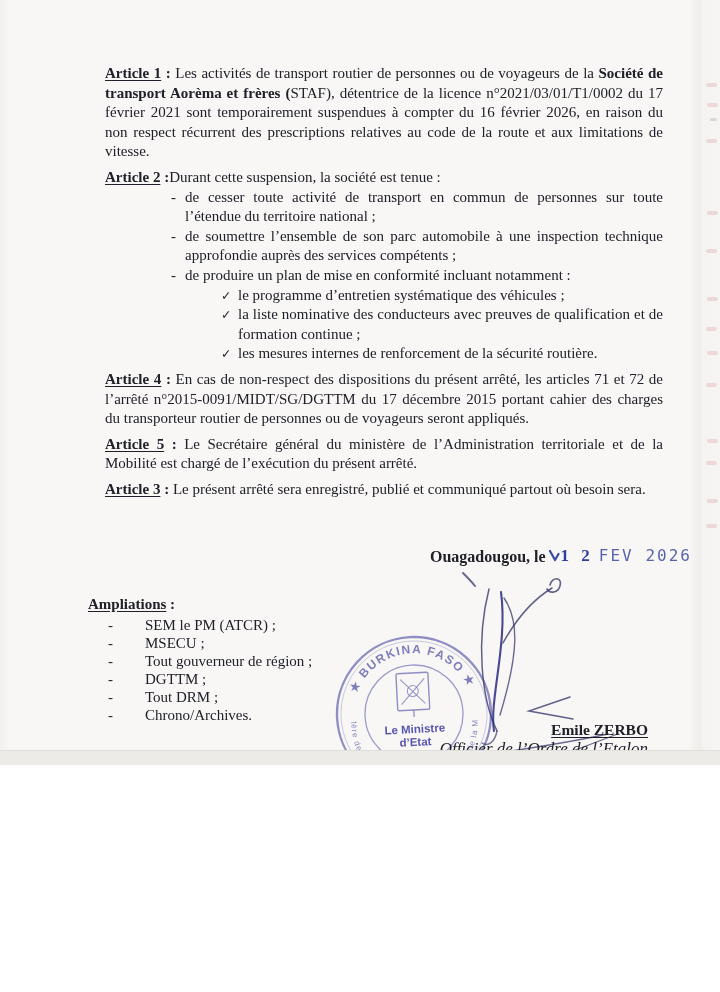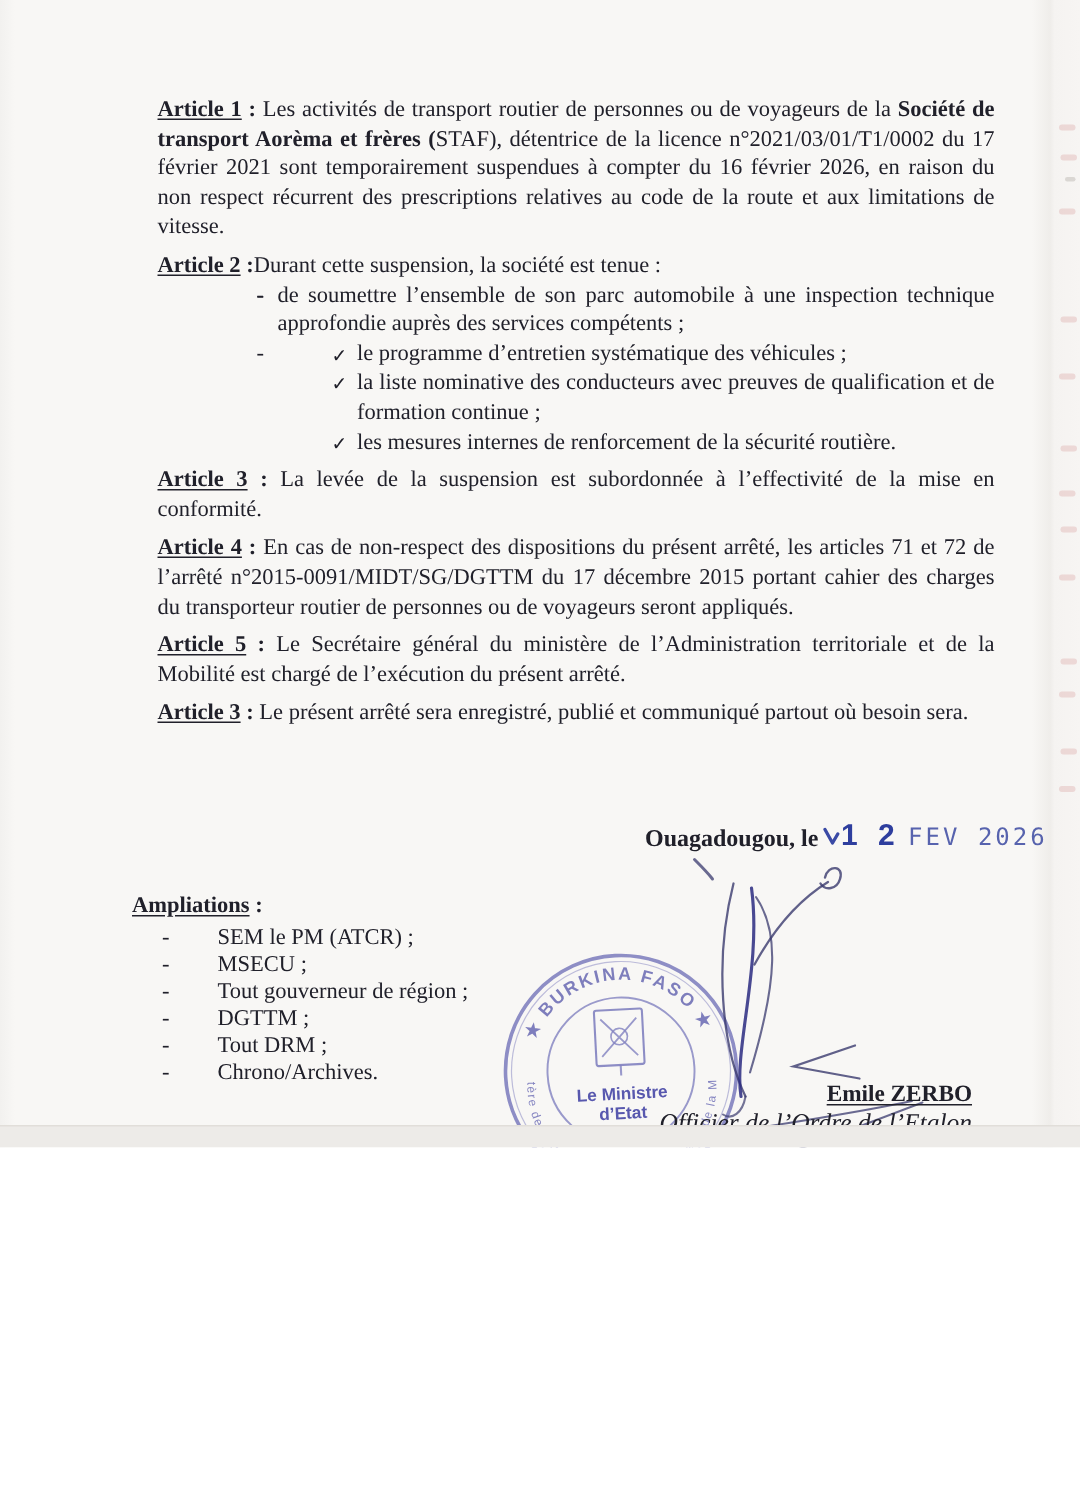--- a/index.html
+++ b/index.html
@@ -27,21 +27,21 @@
   .dash-item{position:relative;padding-left:80px;margin:0;}
   .dash-item .marker{position:absolute;left:66px;top:0;}
   .check-item{position:relative;padding-left:133px;margin:0;}
   .check-item .marker{position:absolute;left:116px;top:0;font-family:"DejaVu Sans",sans-serif;font-size:12.5px;}
   b{font-weight:bold;}
   
   .dateline{position:absolute;left:430px;top:547px;white-space:nowrap;}
   .place{font-weight:bold;font-size:16px;}
   .date-stamp{display:inline-flex;align-items:baseline;margin-left:2px;position:relative;top:-1px;}
   .date-tick{position:relative;top:2px;margin-right:1px;}
-  .date-day{font-family:Liberation Sans, sans-serif;font-weight:bold;font-size:20px;letter-spacing:4px;color:#2e3e9e;text-align:center;}
+  .date-day{font-family:Liberation Serif, serif;font-weight:bold;font-size:17px;letter-spacing:4px;color:#2e3e9e;text-align:center;}
   .date-rest{font-family:"DejaVu Sans Mono",monospace;font-size:16px;letter-spacing:2px;color:#4a57a8;margin-left:5px;opacity:.92;}
   
   .ampliations{position:absolute;left:88px;top:595px;width:280px;font-size:15px;line-height:18px;}
   .amp-title{margin:0 0 3px 0;}
   .amp-item{position:relative;margin:0;padding-left:57px;}
   .amp-item .marker{position:absolute;left:20px;top:0;}
   
   .stamp{position:absolute;left:329px;top:629px;width:170px;height:170px;transform:rotate(-3deg);opacity:.92;}
   
   .sig-strokes{position:absolute;left:400px;top:548px;width:270px;height:290px;pointer-events:none;}
@@ -58,29 +58,28 @@
 <body>
 
 <div class="page">
 
   <div class="articles">
 
     <p class="art"><span class="lbl">Article 1</span><span class="sep"> : </span><span>Les activités de transport routier de personnes ou de voyageurs de la </span><b>Société de transport Aorèma et frères (</b><span>STAF), détentrice de la licence n°2021/03/01/T1/0002 du 17 février 2021 sont temporairement suspendues à compter du 16 février 2026, en raison du non respect récurrent des prescriptions relatives au code de la route et aux limitations de vitesse.</span></p>
 
     <div class="art">
       <p><span class="lbl">Article 2</span><span class="sep"> :</span><span class="intro">Durant cette suspension, la société est tenue :</span></p>
-      <p class="dash-item"><span class="marker">-</span></p>
+      <p class="dash-item"><span class="marker">-</span><span>de cesser toute activité de transport en commun de personnes sur toute l’étendue du territoire national ;</span></p>
       <p class="dash-item"><span class="marker">-</span><span>de soumettre l’ensemble de son parc automobile à une inspection technique approfondie auprès des services compétents ;</span></p>
-      <p class="dash-item"><span class="marker">-</span></p>
+      <p class="dash-item"><span class="marker">-</span><span>de produire un plan de mise en conformité incluant notamment :</span></p>
       <p class="check-item"><span class="marker">✓</span><span>le programme d’entretien systématique des véhicules ;</span></p>
       <p class="check-item"><span class="marker">✓</span><span>la liste nominative des conducteurs avec preuves de qualification et de formation continue ;</span></p>
       <p class="check-item"><span class="marker">✓</span><span>les mesures internes de renforcement de la sécurité routière.</span></p>
     </div>
 
-    <p class="art"><span class="lbl">Article 3</span><span class="sep"> : </span><span>La levée de la suspension est subordonnée à l’effectivité de la mise en conformité.</span></p>
 
     <p class="art"><span class="lbl">Article 4</span><span class="sep"> : </span><span>En cas de non-respect des dispositions du présent arrêté, les articles 71 et 72 de l’arrêté n°2015-0091/MIDT/SG/DGTTM du 17 décembre 2015 portant cahier des charges du transporteur routier de personnes ou de voyageurs seront appliqués.</span></p>
 
     <p class="art"><span class="lbl">Article 5</span><span class="sep"> : </span><span>Le Secrétaire général du ministère de l’Administration territoriale et de la Mobilité est chargé de l’exécution du présent arrêté.</span></p>
 
     <p class="art"><span class="lbl">Article 3</span><span class="sep"> : </span><span>Le présent arrêté sera enregistré, publié et communiqué partout où besoin sera.</span></p>
   </div>
 
   <div class="dateline">
     <span class="place">Ouagadougou, le</span><span class="date-stamp">

